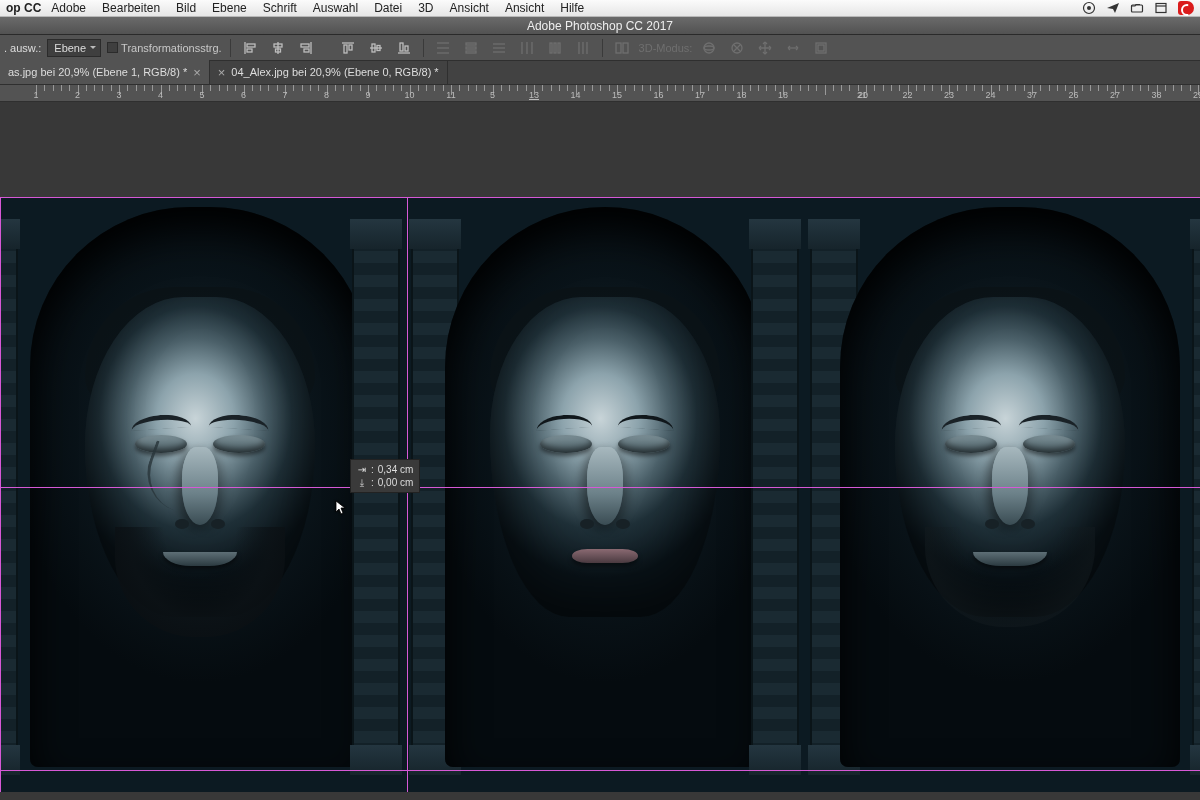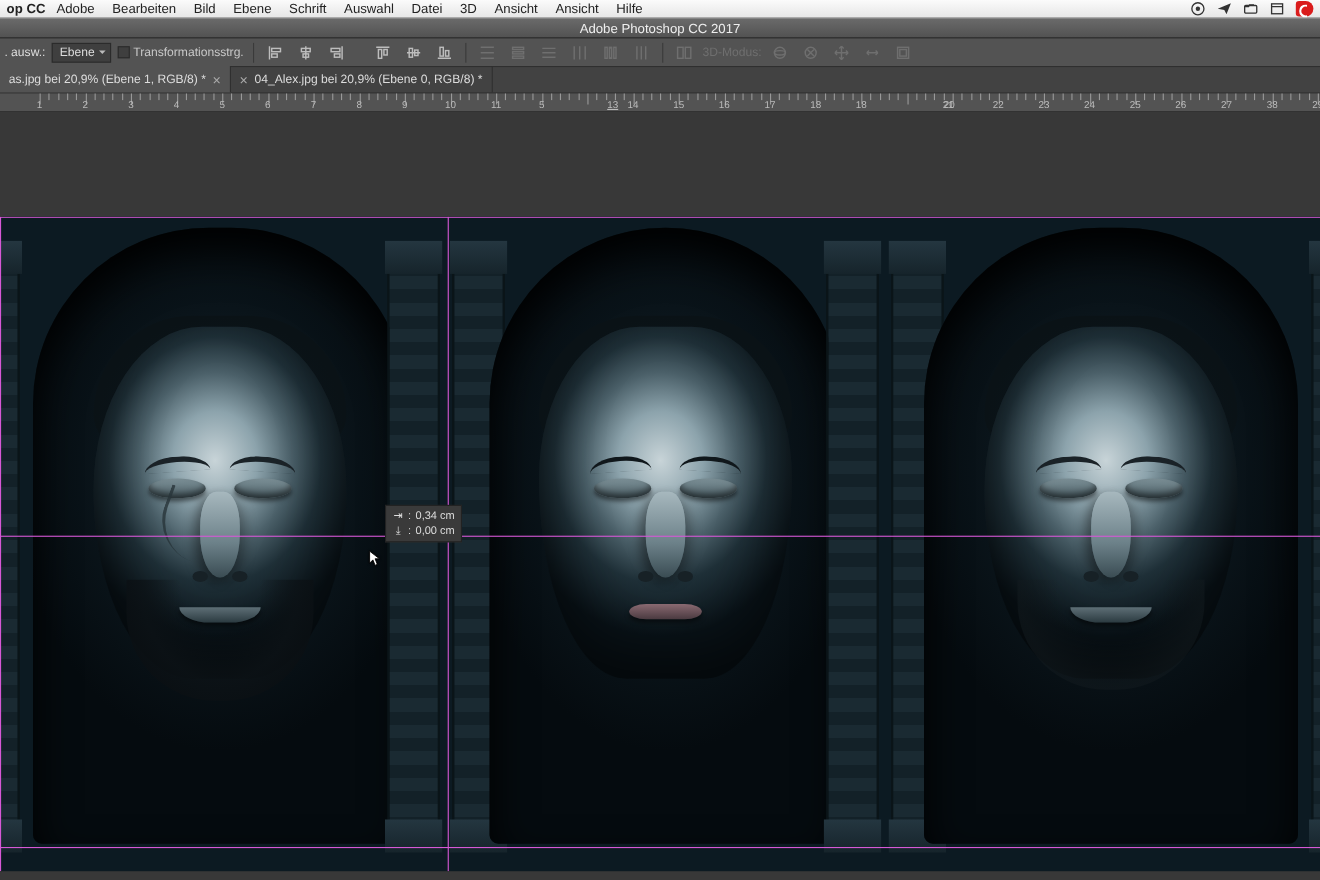--- a/index.html
+++ b/index.html
@@ -356,21 +356,21 @@
     <div class="tick" style="left: 467.6px;"></div>
     <div class="tick" style="left: 475.9px;"></div>
     <div class="tick" style="left: 484.2px;"></div>
     <div class="tick major" style="left: 492.5px;"></div>
     <div class="num" style="left: 492.5px;">5</div>
     <div class="tick" style="left: 500.8px;"></div>
     <div class="tick" style="left: 509.1px;"></div>
     <div class="tick" style="left: 517.4px;"></div>
     <div class="tick" style="left: 525.7px;"></div>
     <div class="tick major" style="left: 534px;"></div>
-    <div class="num" style="left: 557px; text-decoration: underline;">13</div>
+    <div class="num" style="left: 534px; text-decoration: underline;">13</div>
     <div class="tick" style="left: 542.3px;"></div>
     <div class="tick" style="left: 550.6px;"></div>
     <div class="tick" style="left: 558.9px;"></div>
     <div class="tick" style="left: 567.2px;"></div>
     <div class="tick major" style="left: 575.5px;"></div>
     <div class="num" style="left: 575.5px;">14</div>
     <div class="tick" style="left: 583.8px;"></div>
     <div class="tick" style="left: 592.1px;"></div>
     <div class="tick" style="left: 600.4px;"></div>
     <div class="tick" style="left: 608.7px;"></div>
@@ -428,21 +428,21 @@
     <div class="tick" style="left: 965.6px;"></div>
     <div class="tick" style="left: 973.9px;"></div>
     <div class="tick" style="left: 982.2px;"></div>
     <div class="tick major" style="left: 990.5px;"></div>
     <div class="num" style="left: 990.5px;">24</div>
     <div class="tick" style="left: 998.8px;"></div>
     <div class="tick" style="left: 1007.1px;"></div>
     <div class="tick" style="left: 1015.4px;"></div>
     <div class="tick" style="left: 1023.7px;"></div>
     <div class="tick major" style="left: 1032px;"></div>
-    <div class="num" style="left: 1032px;">25</div>
+    <div class="num" style="left: 1032px;">37</div>
     <div class="tick" style="left: 1040.3px;"></div>
     <div class="tick" style="left: 1048.6px;"></div>
     <div class="tick" style="left: 1056.9px;"></div>
     <div class="tick" style="left: 1065.2px;"></div>
     <div class="tick major" style="left: 1073.5px;"></div>
     <div class="num" style="left: 1073.5px;">26</div>
     <div class="tick" style="left: 1081.8px;"></div>
     <div class="tick" style="left: 1090.1px;"></div>
     <div class="tick" style="left: 1098.4px;"></div>
     <div class="tick" style="left: 1106.7px;"></div>

